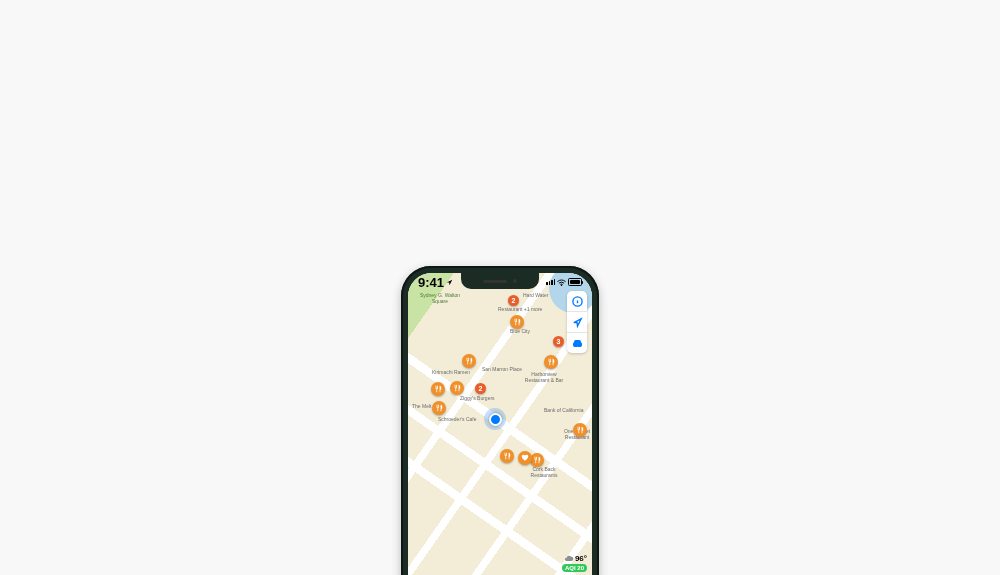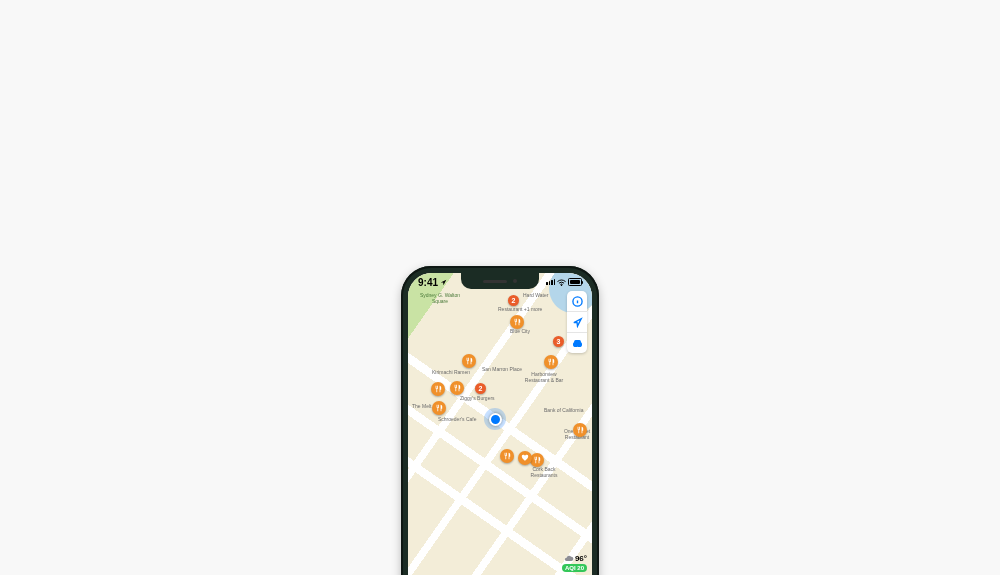--- a/index.html
+++ b/index.html
@@ -23,21 +23,21 @@
     position:absolute;top:0;left:50%;transform:translateX(-50%);
     width:78px;height:16px;background:#1b2c24;border-radius:0 0 10px 10px;
     z-index:50;
     display:flex;align-items:center;justify-content:center;gap:6px;
   }
   .speaker{width:24px;height:3px;border-radius:2px;background:#333;}
   .cam{width:4px;height:4px;border-radius:50%;background:#333;}
   .status-bar{
     position:absolute;top:2px;left:0;right:0;height:14px;
     display:flex;justify-content:space-between;align-items:center;
-    padding:0 10px;font-size:10px;font-weight:600;color:#000;z-index:40;
+    padding:0 10px;font-size:13px;font-weight:600;color:#000;z-index:40;
   }
   .status-left{display:flex;align-items:center;gap:2px;}
   .status-right{display:flex;align-items:center;gap:2px;}
   .sig{display:flex;align-items:flex-end;gap:1px;}
   .sig span{width:1.5px;background:#000;border-radius:.5px;}
   .sig span:nth-child(1){height:3px}.sig span:nth-child(2){height:4px}.sig span:nth-child(3){height:5px}.sig span:nth-child(4){height:6px}
   .battery{width:12px;height:6px;border:1px solid #000;border-radius:1.5px;position:relative;}
   .battery::after{content:"";position:absolute;right:-2px;top:1.5px;width:1px;height:3px;background:#000;border-radius:0 1px 1px 0;}
   .battery .fill{position:absolute;inset:1px;background:#000;border-radius:1px;}
 

